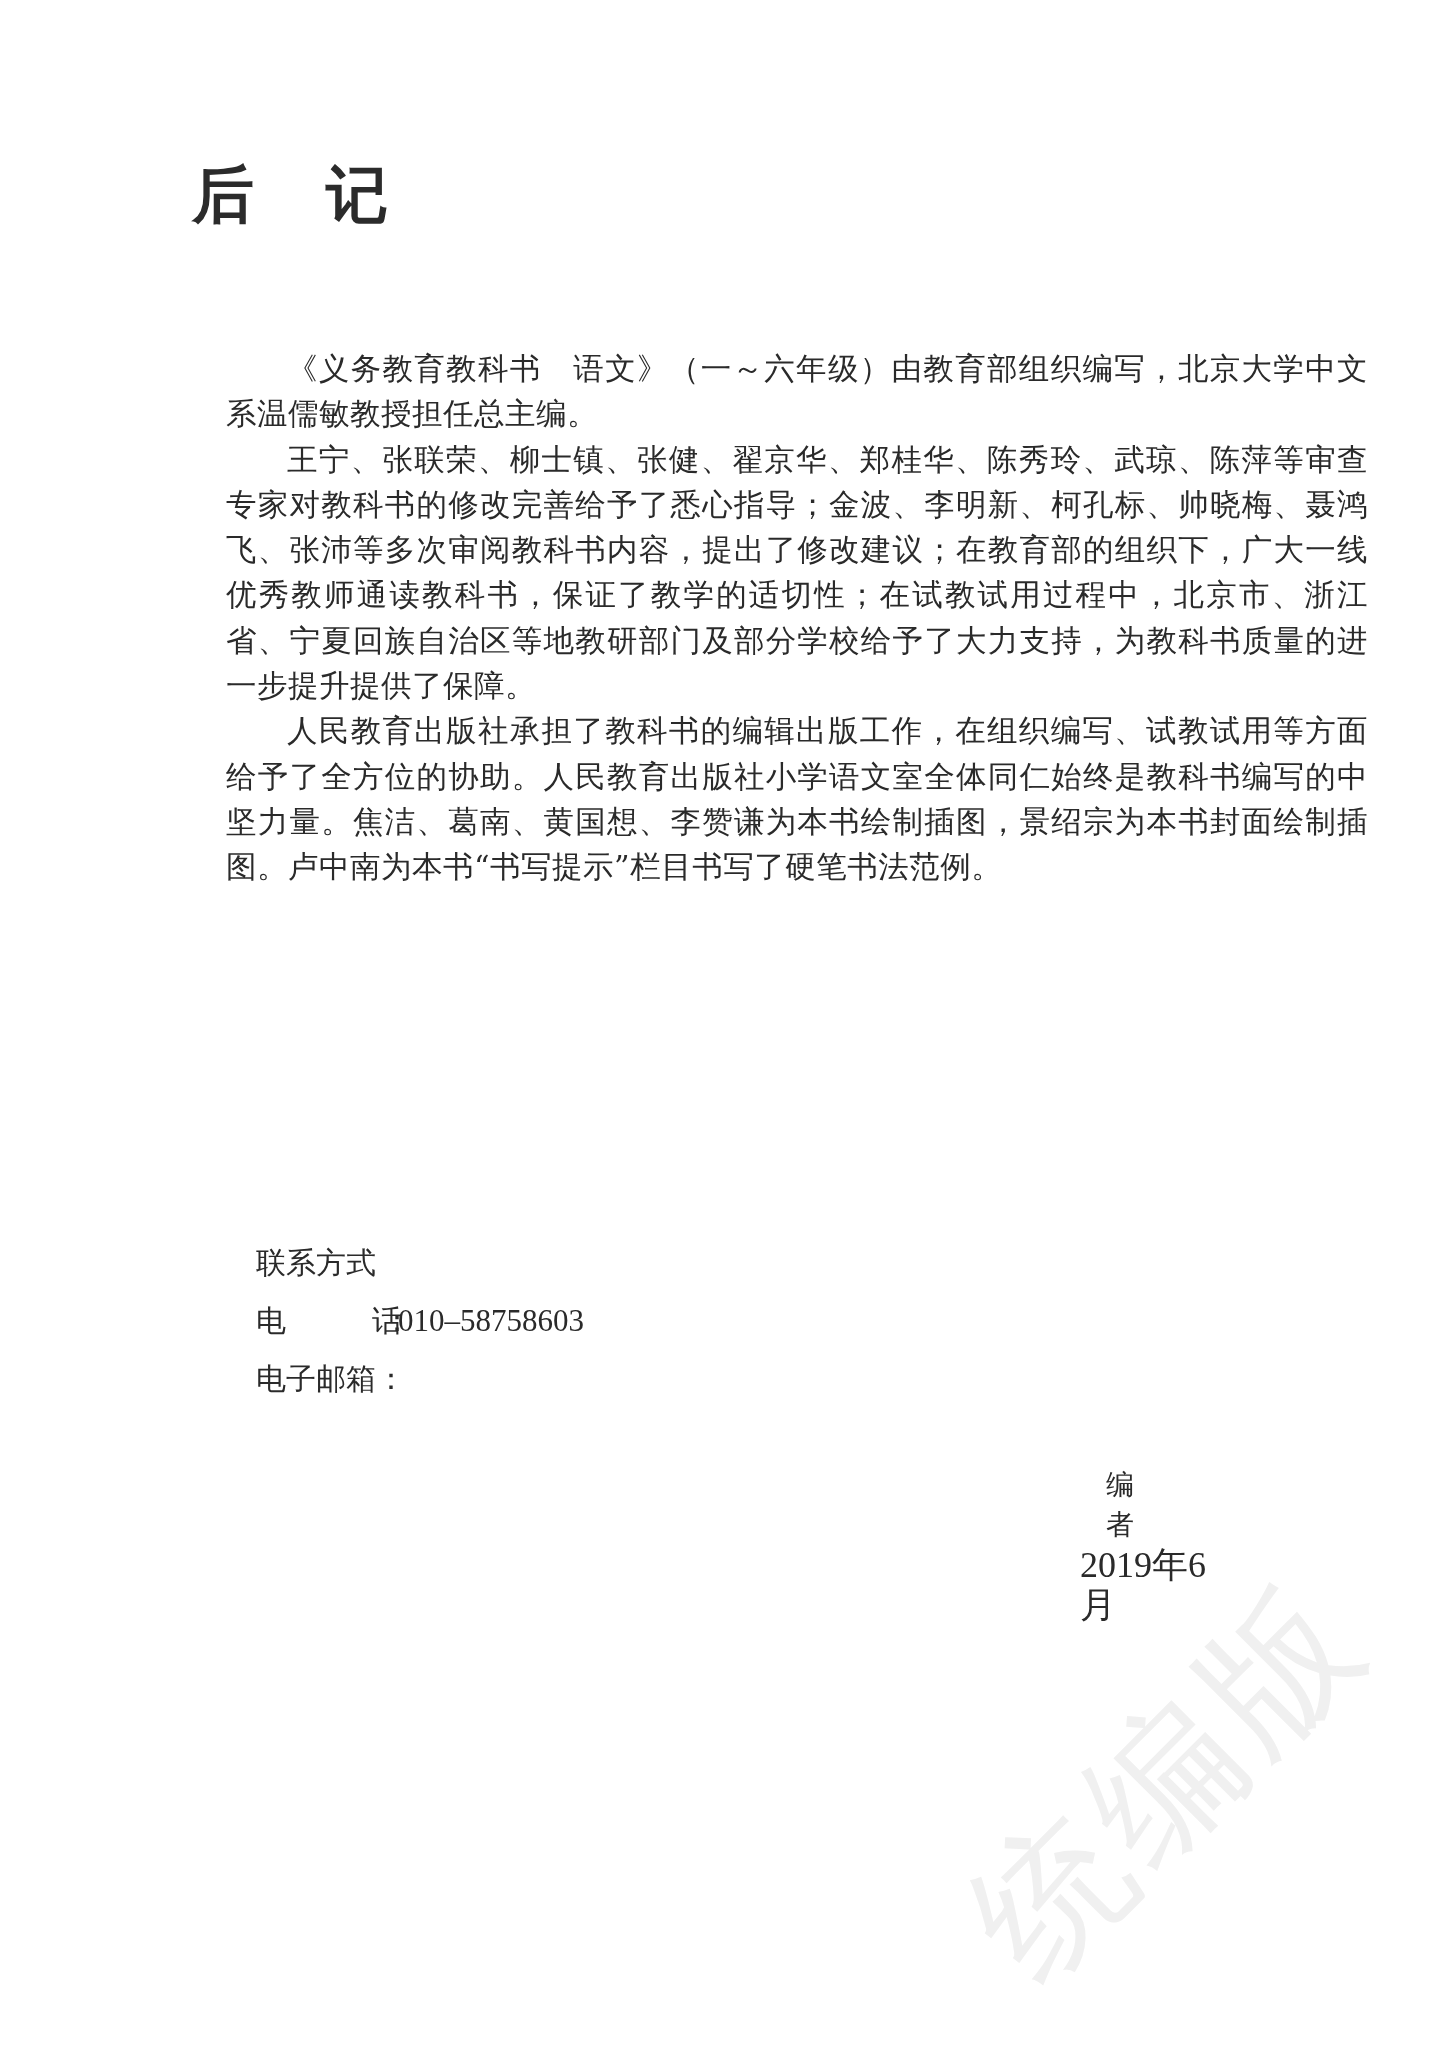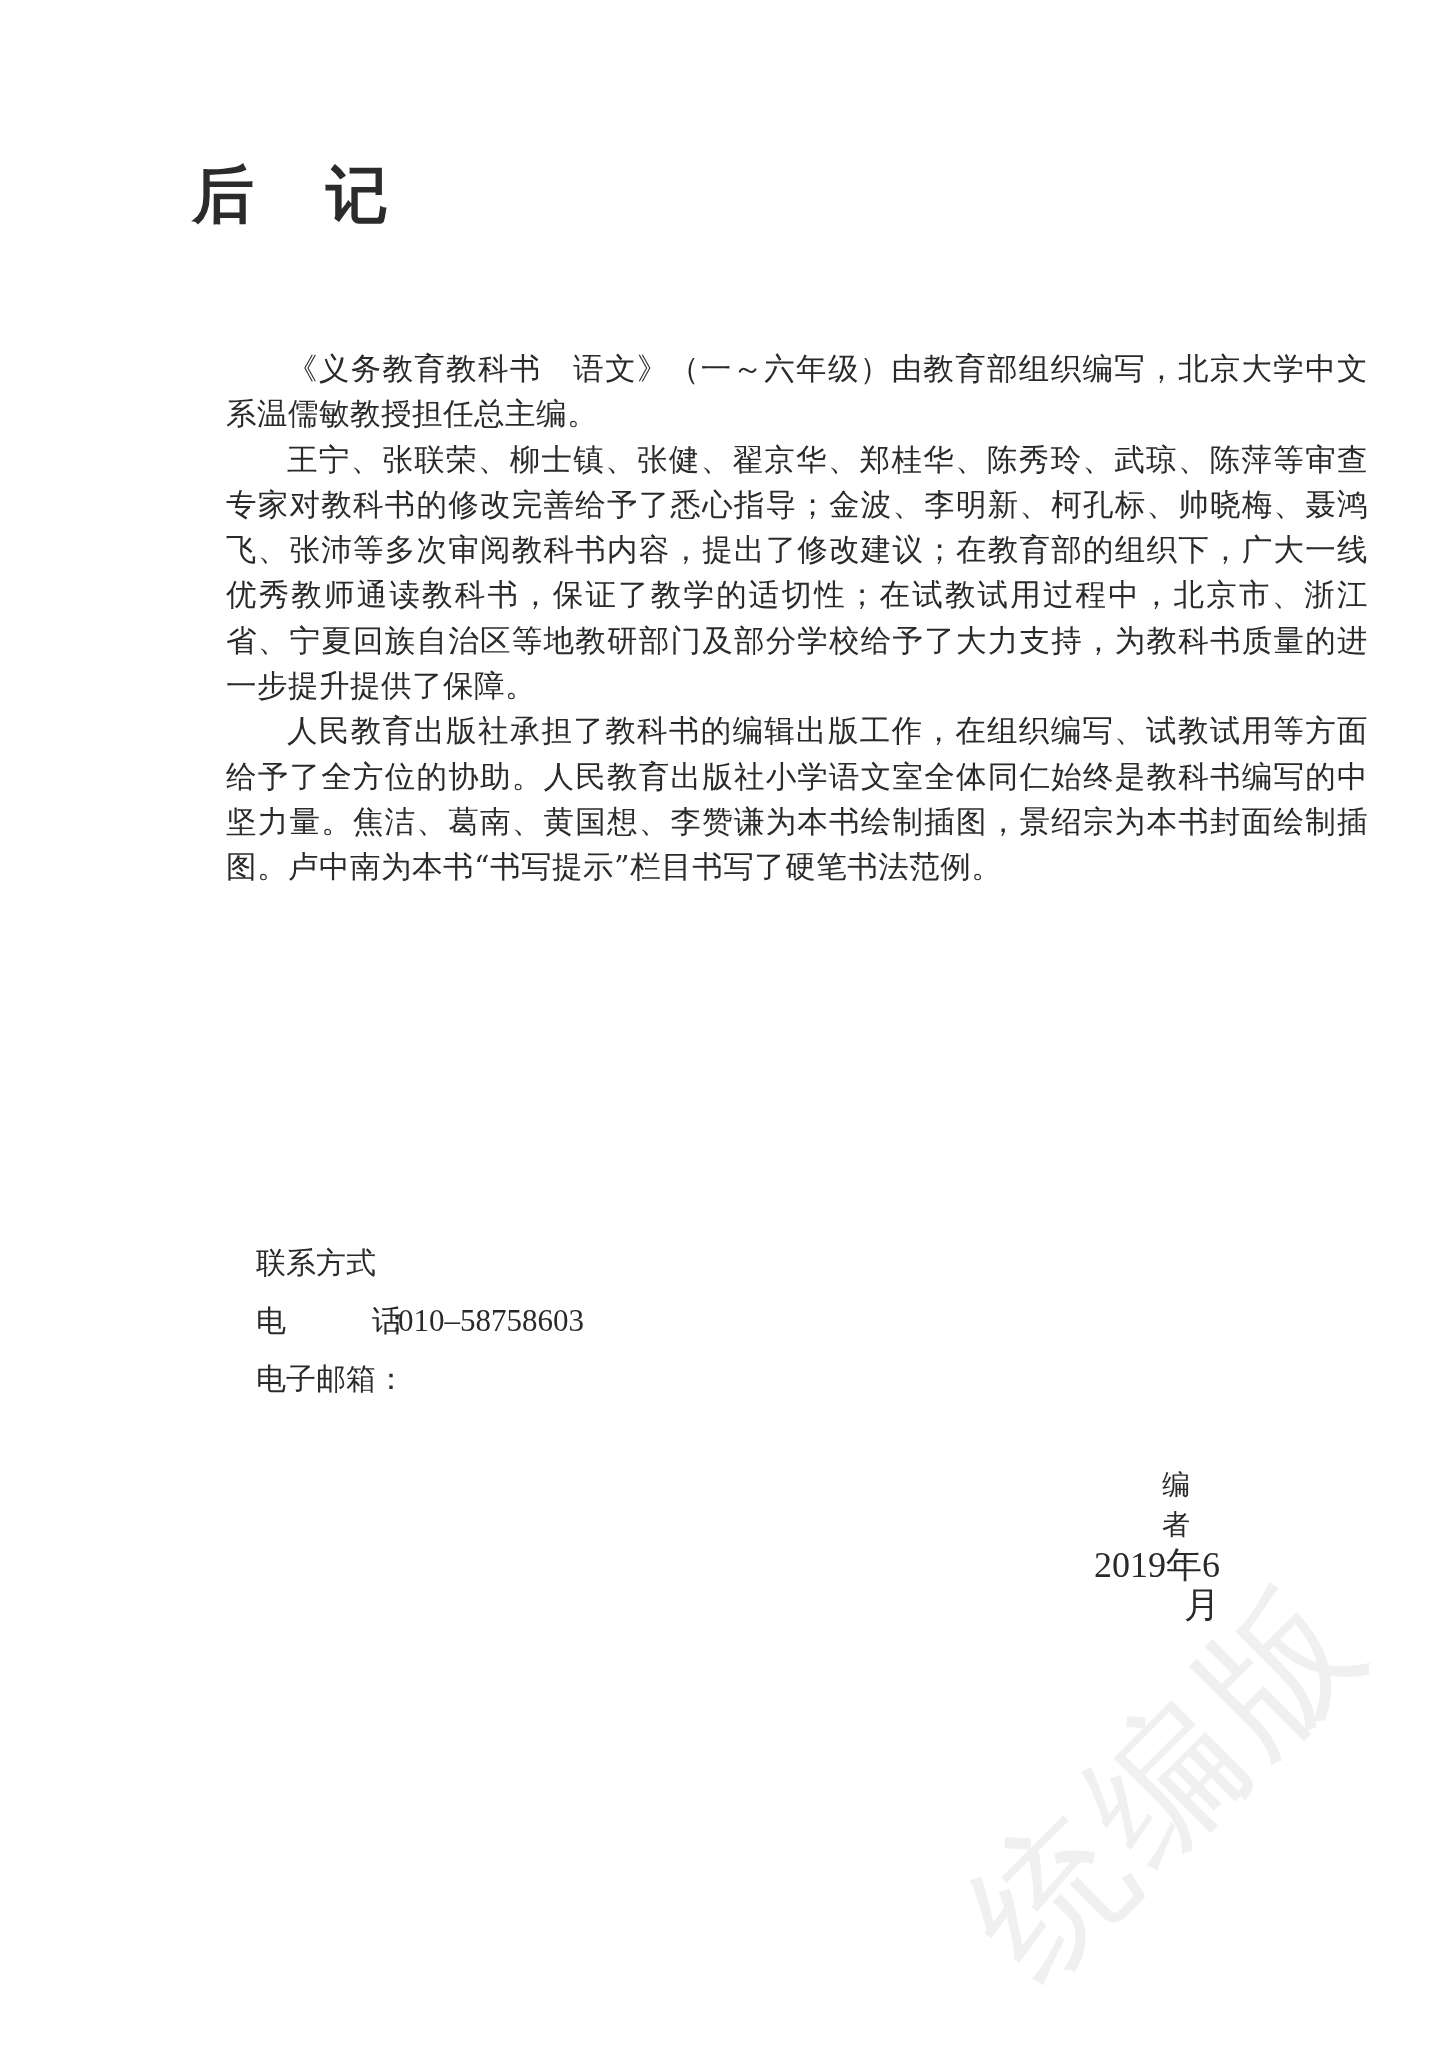--- a/index.html
+++ b/index.html
@@ -71,21 +71,21 @@
       font-family: "Liberation Serif", "DejaVu Serif", serif;
       font-size: 31px;
     }
     .signature {
       position: absolute;
       left: 1080px;
       top: 1465px;
       font-size: 28px;
       line-height: 40px;
       color: #2a2a2a;
-      text-align: right;
+      text-align: left;
       width: 140px;
     }
     .sig-editor {
       letter-spacing: 30px;
       padding-left: 26px;
     }
     .sig-date {
       font-family: "Liberation Serif", "DejaVu Serif", serif;
       font-size: 36px;
     }

